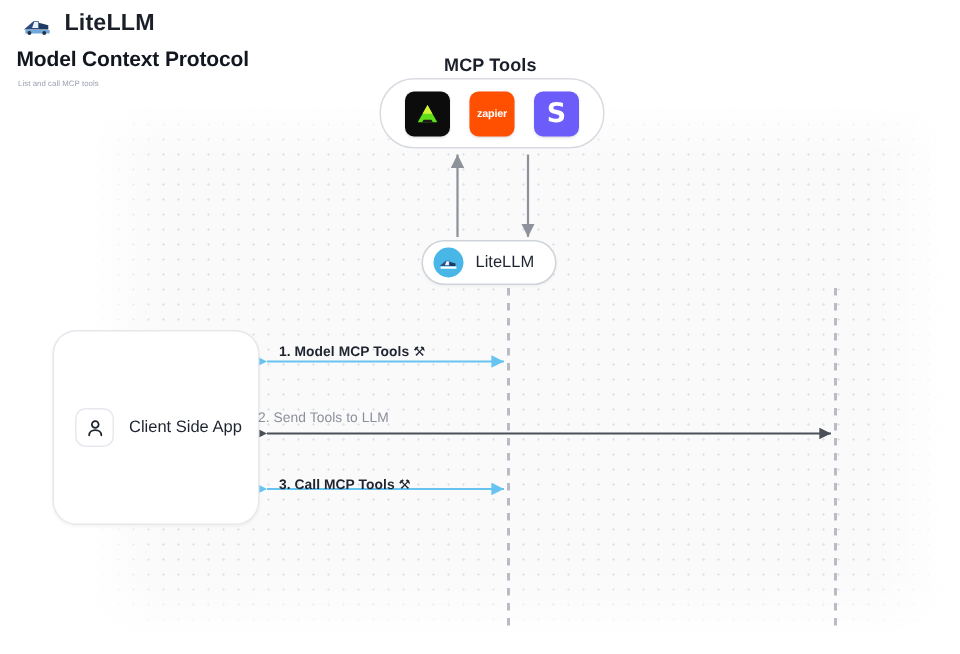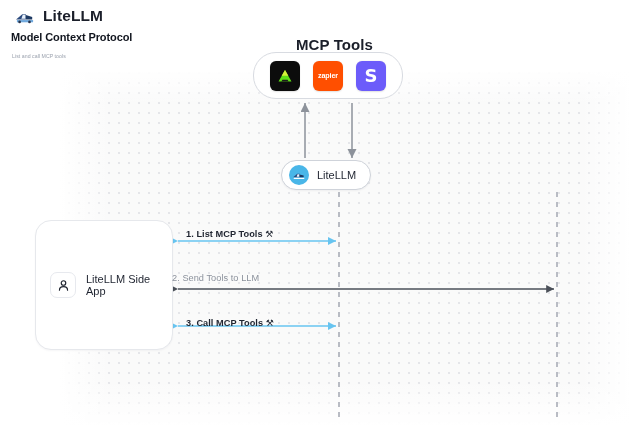--- a/index.html
+++ b/index.html
@@ -15,21 +15,21 @@
   .brand {
     position: absolute; left: 14px; top: 7px;
     display: flex; align-items: center; gap: 7px;
   }
   .brand-logo { width: 22px; height: 18px; display: block; }
   .brand-name {
     font-size: 15.5px; font-weight: 600; color: #1b1f2a; letter-spacing: .1px;
   }
   .page-title {
     position: absolute; left: 11px; top: 31px;
-    font-size: 11px; font-weight: 700; color: #12161f; letter-spacing: -.1px;
+    font-size: 14px; font-weight: 700; color: #12161f; letter-spacing: -.1px;
   }
   .page-subtitle {
     position: absolute; left: 12px; top: 53px;
     font-size: 5.2px; font-weight: 400; color: #9aa1ad; letter-spacing: .05px;
   }
 
   
   .canvas {
     position: absolute; left: 0; top: 64px; width: 640px; height: 372px;
     background-color: #fafafa;
@@ -45,21 +45,21 @@
                 linear-gradient(to left, #ffffff 0 10px, rgba(255,255,255,0) 60px);
     pointer-events: none;
   }
 
   .layer { position: absolute; inset: 0; }
   svg.wires { position: absolute; left: 0; top: 0; width: 640px; height: 436px; overflow: visible; }
 
   
   .mcp-label {
     position: absolute; left: 296px; top: 36px;
-    font-size: 15px; font-weight: 600; color: #1b1f2a; letter-spacing: .1px;
+    font-size: 12px; font-weight: 600; color: #1b1f2a; letter-spacing: .1px;
   }
   .mcp-box {
     position: absolute; left: 253px; top: 52px; width: 150px; height: 47px;
     background: #ffffff; border: 1.1px solid #d8dbe1; border-radius: 23px;
     display: flex; align-items: center; justify-content: center; gap: 13px;
   }
   .tool-icon {
     width: 30px; height: 30px; border-radius: 6px;
     display: flex; align-items: center; justify-content: center;
     box-shadow: 0 0.5px 1.5px rgba(0,0,0,.12);
@@ -213,26 +213,26 @@
     </div>
 
 
     <div class="client-card">
       <span class="person-badge">
         <svg width="15" height="15" viewBox="0 0 24 24" fill="none" stroke="#1f2430" stroke-width="1.9" stroke-linecap="round">
           <circle cx="12" cy="8" r="3.6"></circle>
           <path d="M5.5 19.5c0-3.6 2.9-5.6 6.5-5.6s6.5 2 6.5 5.6"></path>
         </svg>
       </span>
-      <span class="client-label">LiteLLM Side App</span>
+      <span class="client-label">Client Side App</span>
     </div>
 
     <div class="msg-label dark m1">
       <span>1.</span>
-      <span>List MCP Tools</span>
+      <span>Model MCP Tools</span>
       <span class="emoji">⚒</span>
     </div>
 
     <div class="msg-label muted m2">
       <span>2.</span>
       <span>Send Tools to LLM</span>
     </div>
 
     <div class="msg-label dark m3">
       <span>3.</span>

